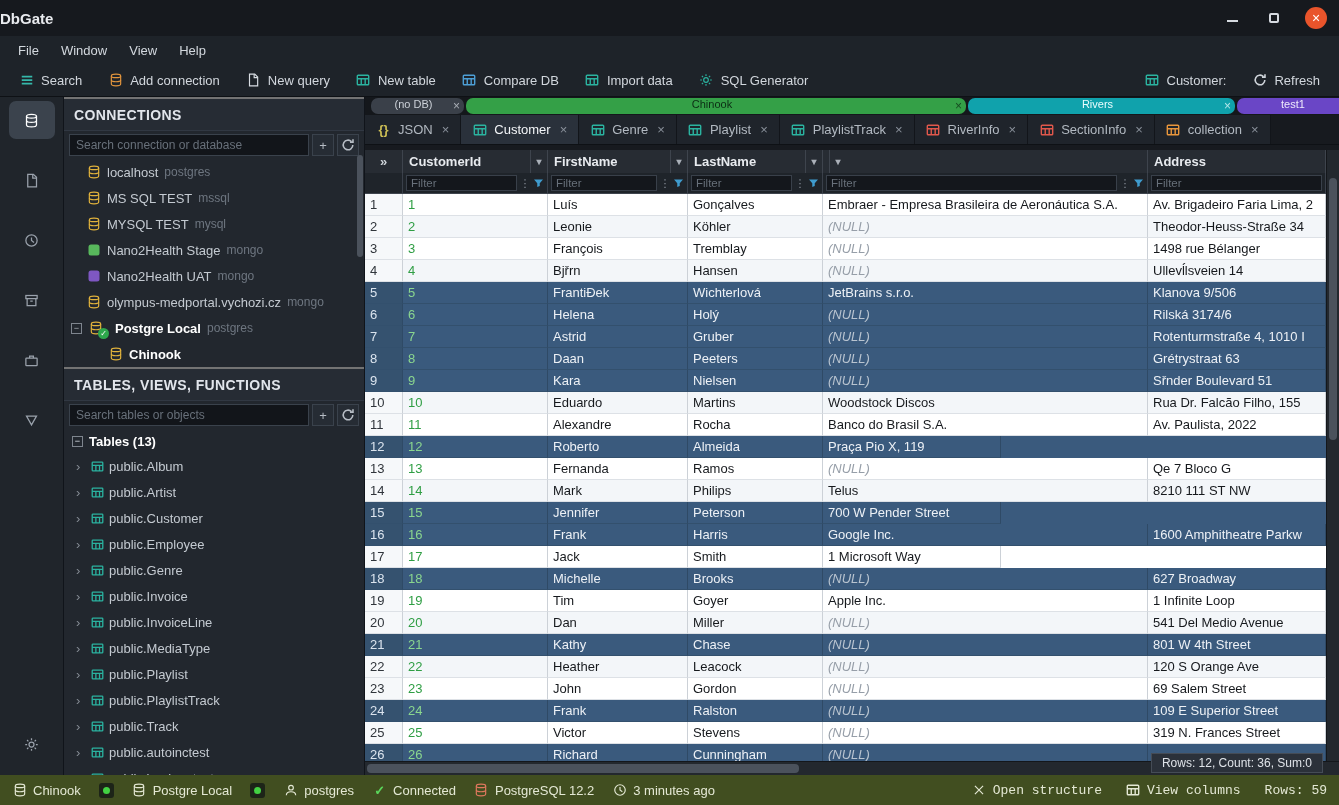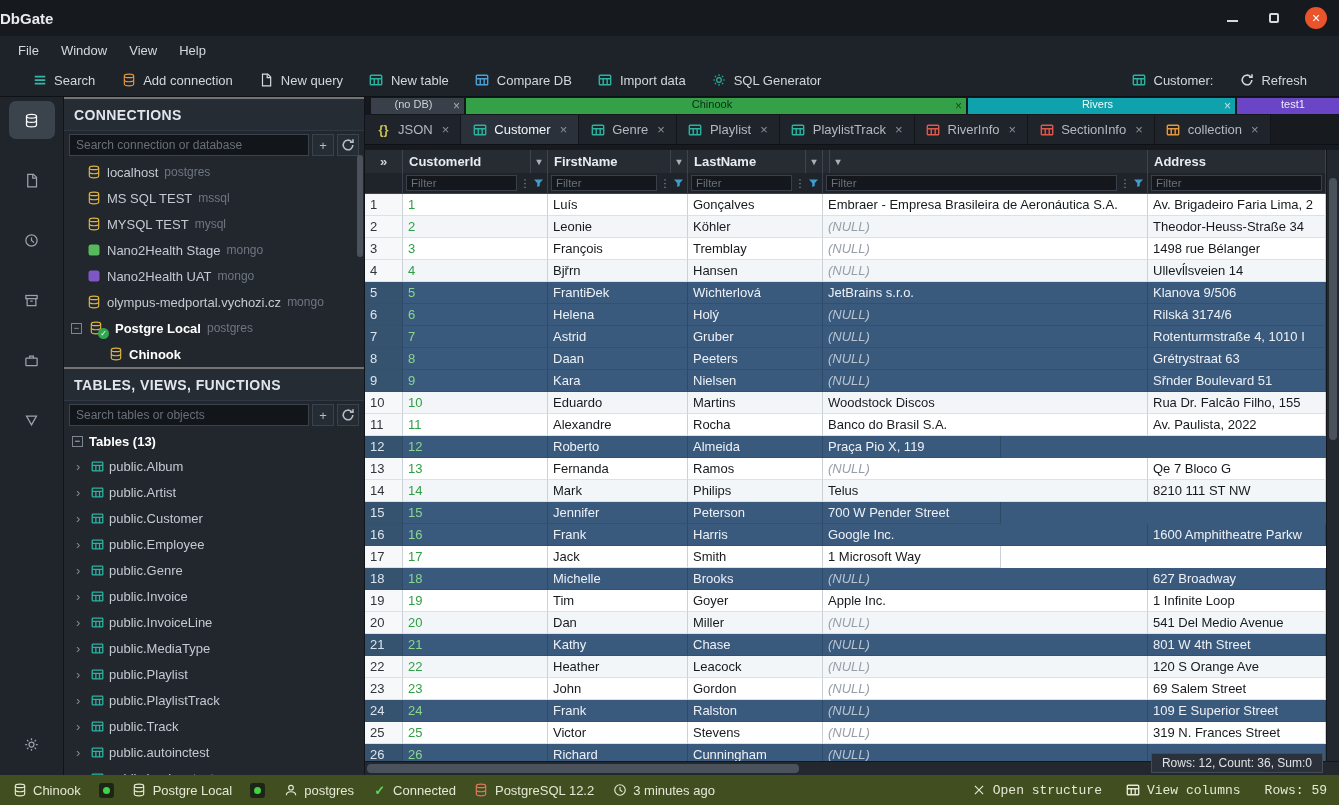--- a/index.html
+++ b/index.html
@@ -14,21 +14,21 @@
 .win-btn{width:22px;height:22px;display:flex;align-items:center;justify-content:center;cursor:pointer;}
 .win-min-bar{width:11px;height:2px;background:#d6dae0;display:block;margin-top:6px;}
 .win-max-box{width:10px;height:10px;border:2px solid #d6dae0;border-radius:2px;display:block;}
 .win-close{background:#e9542b;border-radius:50%;color:#fff;font-size:14px;line-height:1;}
 
 
 .menubar{height:28px;background:#1e2329;display:flex;align-items:center;padding:0 8px;gap:2px;flex:none;}
 .menu-item{padding:3px 10px;font-size:13px;color:#d3d8de;cursor:pointer;}
 
 
-.toolbar{height:33px;background:#1e2329;border-bottom:1px solid #0e1115;display:flex;padding:0 19px;flex:none;}
+.toolbar{height:33px;background:#1e2329;border-bottom:1px solid #0e1115;display:flex;padding:0 6px;flex:none;}
 .tb-group{display:flex;align-items:center;height:100%;}
 .tb-right{margin-left:auto;}
 .tb-btn{display:flex;align-items:center;gap:7px;padding:0 13px;height:100%;font-size:13px;color:#d2d7dd;cursor:pointer;white-space:nowrap;}
 
 
 .i{display:inline-flex;align-items:center;justify-content:center;width:15px;height:15px;flex:none;color:inherit;}
 .i svg{width:14px;height:14px;display:block;}
 .i.glyph{font-size:13px;line-height:1;font-weight:bold;}
 .i.led{width:15px;height:15px;background:#1d2418;border-radius:3px;}
 .i.led .dot{width:7px;height:7px;border-radius:50%;background:#43d243;}
@@ -64,21 +64,21 @@
 .tbl-list{flex:1;overflow:hidden;}
 .tbl-item{height:26px;display:flex;align-items:center;gap:5px;padding-left:12px;font-size:13px;color:#c4cad1;cursor:pointer;white-space:nowrap;}
 .chev{color:#858c95;width:10px;font-size:13px;flex:none;}
 .t-icon{color:#2bb3a0;display:flex;flex:none;}
 .t-icon svg{width:13px;height:13px;}
 .panel-scroll-thumb{position:absolute;right:1px;top:58px;width:6px;height:102px;background:#4b525c;border-radius:3px;}
 
 
 .content{flex:1;min-width:0;display:flex;flex-direction:column;background:#171a1f;}
 .dbtabs{height:18px;display:flex;align-items:stretch;gap:2px;padding:1px 2px 1px 6px;background:#14171b;flex:none;overflow:hidden;}
-.db-tab{display:flex;align-items:center;font-size:11px;padding:0 16px 4px 8px;flex:none;cursor:pointer;position:relative;overflow:hidden;}
+.db-tab{display:flex;align-items:center;font-size:11px;padding:0 16px 4px 8px;flex:none;cursor:pointer;position:relative;overflow:hidden;border-radius:7px;}
 .db-tab-label{flex:1;text-align:center;white-space:nowrap;overflow:hidden;}
 .db-tab-close{position:absolute;right:4px;top:50%;transform:translateY(-50%);font-size:12px;opacity:.75;cursor:pointer;line-height:1;}
 .filetabs{height:30px;display:flex;background:#171a1f;border-bottom:1px solid #0e1115;flex:none;overflow:hidden;}
 .file-tab{display:flex;align-items:center;gap:7px;padding:0 11px;font-size:13px;background:#1f242b;border-right:1px solid #12151a;color:#b2b9c1;cursor:pointer;flex:none;white-space:nowrap;}
 .file-tab.active{background:#2a313b;color:#f3f5f8;}
 .ft-close{color:#8a919b;font-size:13px;margin-left:2px;cursor:pointer;}
 
 
 .gridwrap{flex:1;position:relative;min-height:0;display:flex;flex-direction:column;background:#ffffff;border-top:5px solid #171a1f;}
 .col-num{width:38px;}

